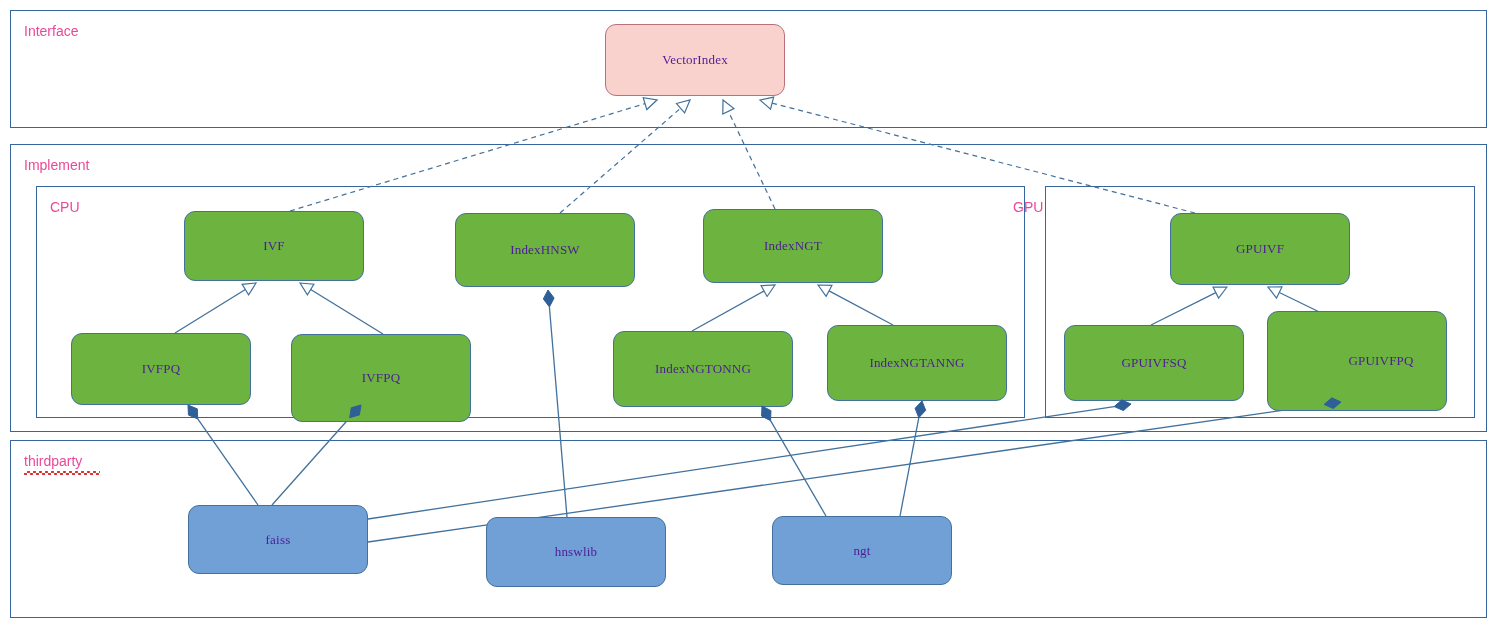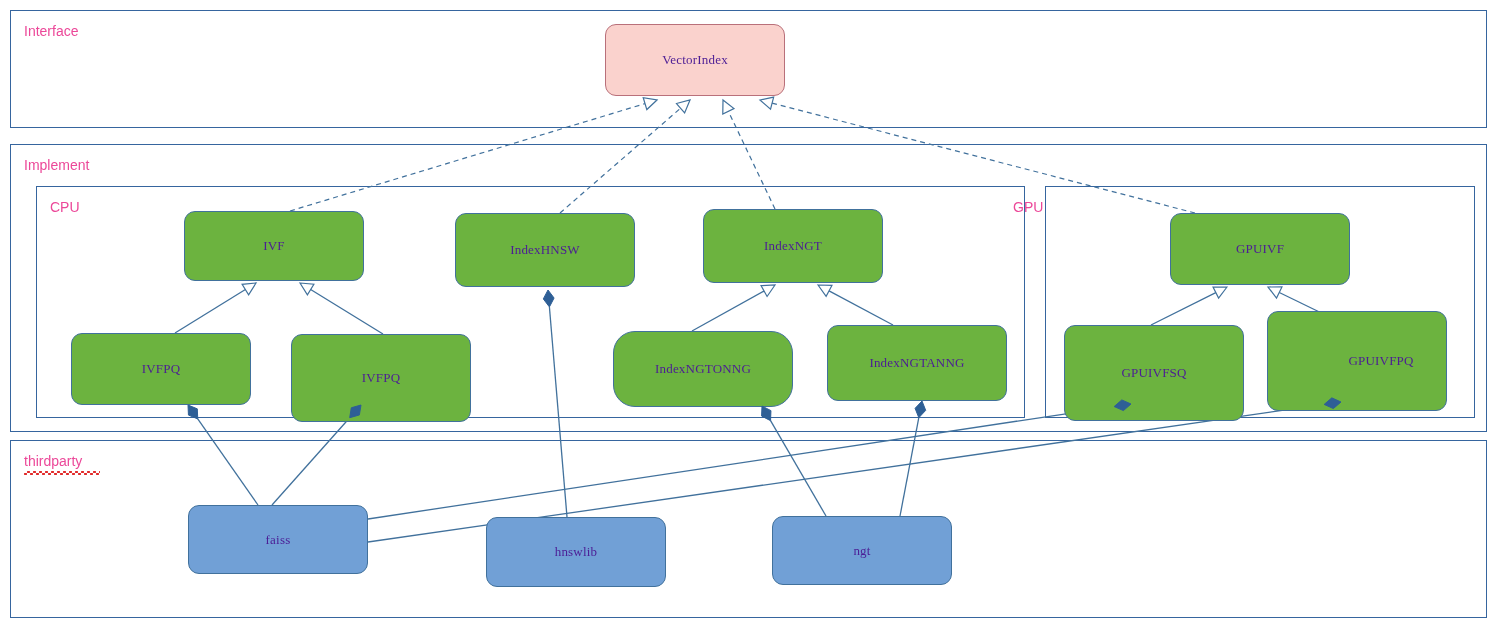--- a/index.html
+++ b/index.html
@@ -153,30 +153,30 @@
       </div>
       <div class="node green" style="left: 703px; top: 209px; width: 180px; height: 74px;">
         <span>IndexNGT</span>
       </div>
       <div class="node green" style="left: 71px; top: 333px; width: 180px; height: 72px;">
         <span>IVFPQ</span>
       </div>
       <div class="node green" style="left: 291px; top: 334px; width: 180px; height: 88px;">
         <span>IVFPQ</span>
       </div>
-      <div class="node green" style="left: 613px; top: 331px; width: 180px; height: 76px; border-radius: 22px;">
+      <div class="node green" style="left: 613px; top: 331px; width: 180px; height: 76px;">
         <span>IndexNGTONNG</span>
       </div>
       <div class="node green" style="left: 827px; top: 325px; width: 180px; height: 76px;">
         <span>IndexNGTANNG</span>
       </div>
       <div class="node green" style="left: 1170px; top: 213px; width: 180px; height: 72px;">
         <span>GPUIVF</span>
       </div>
-      <div class="node green" style="left: 1064px; top: 325px; width: 180px; height: 96px;">
+      <div class="node green" style="left: 1064px; top: 325px; width: 180px; height: 76px;">
         <span>GPUIVFSQ</span>
       </div>
       <div class="node green" style="left: 1267px; top: 311px; width: 180px; height: 100px; padding-left: 48px;">
         <span>GPUIVFPQ</span>
       </div>
       <div class="node blue" style="left: 188px; top: 505px; width: 180px; height: 69px;">
         <span>faiss</span>
       </div>
       <div class="node blue" style="left: 486px; top: 517px; width: 180px; height: 70px;">
         <span>hnswlib</span>

